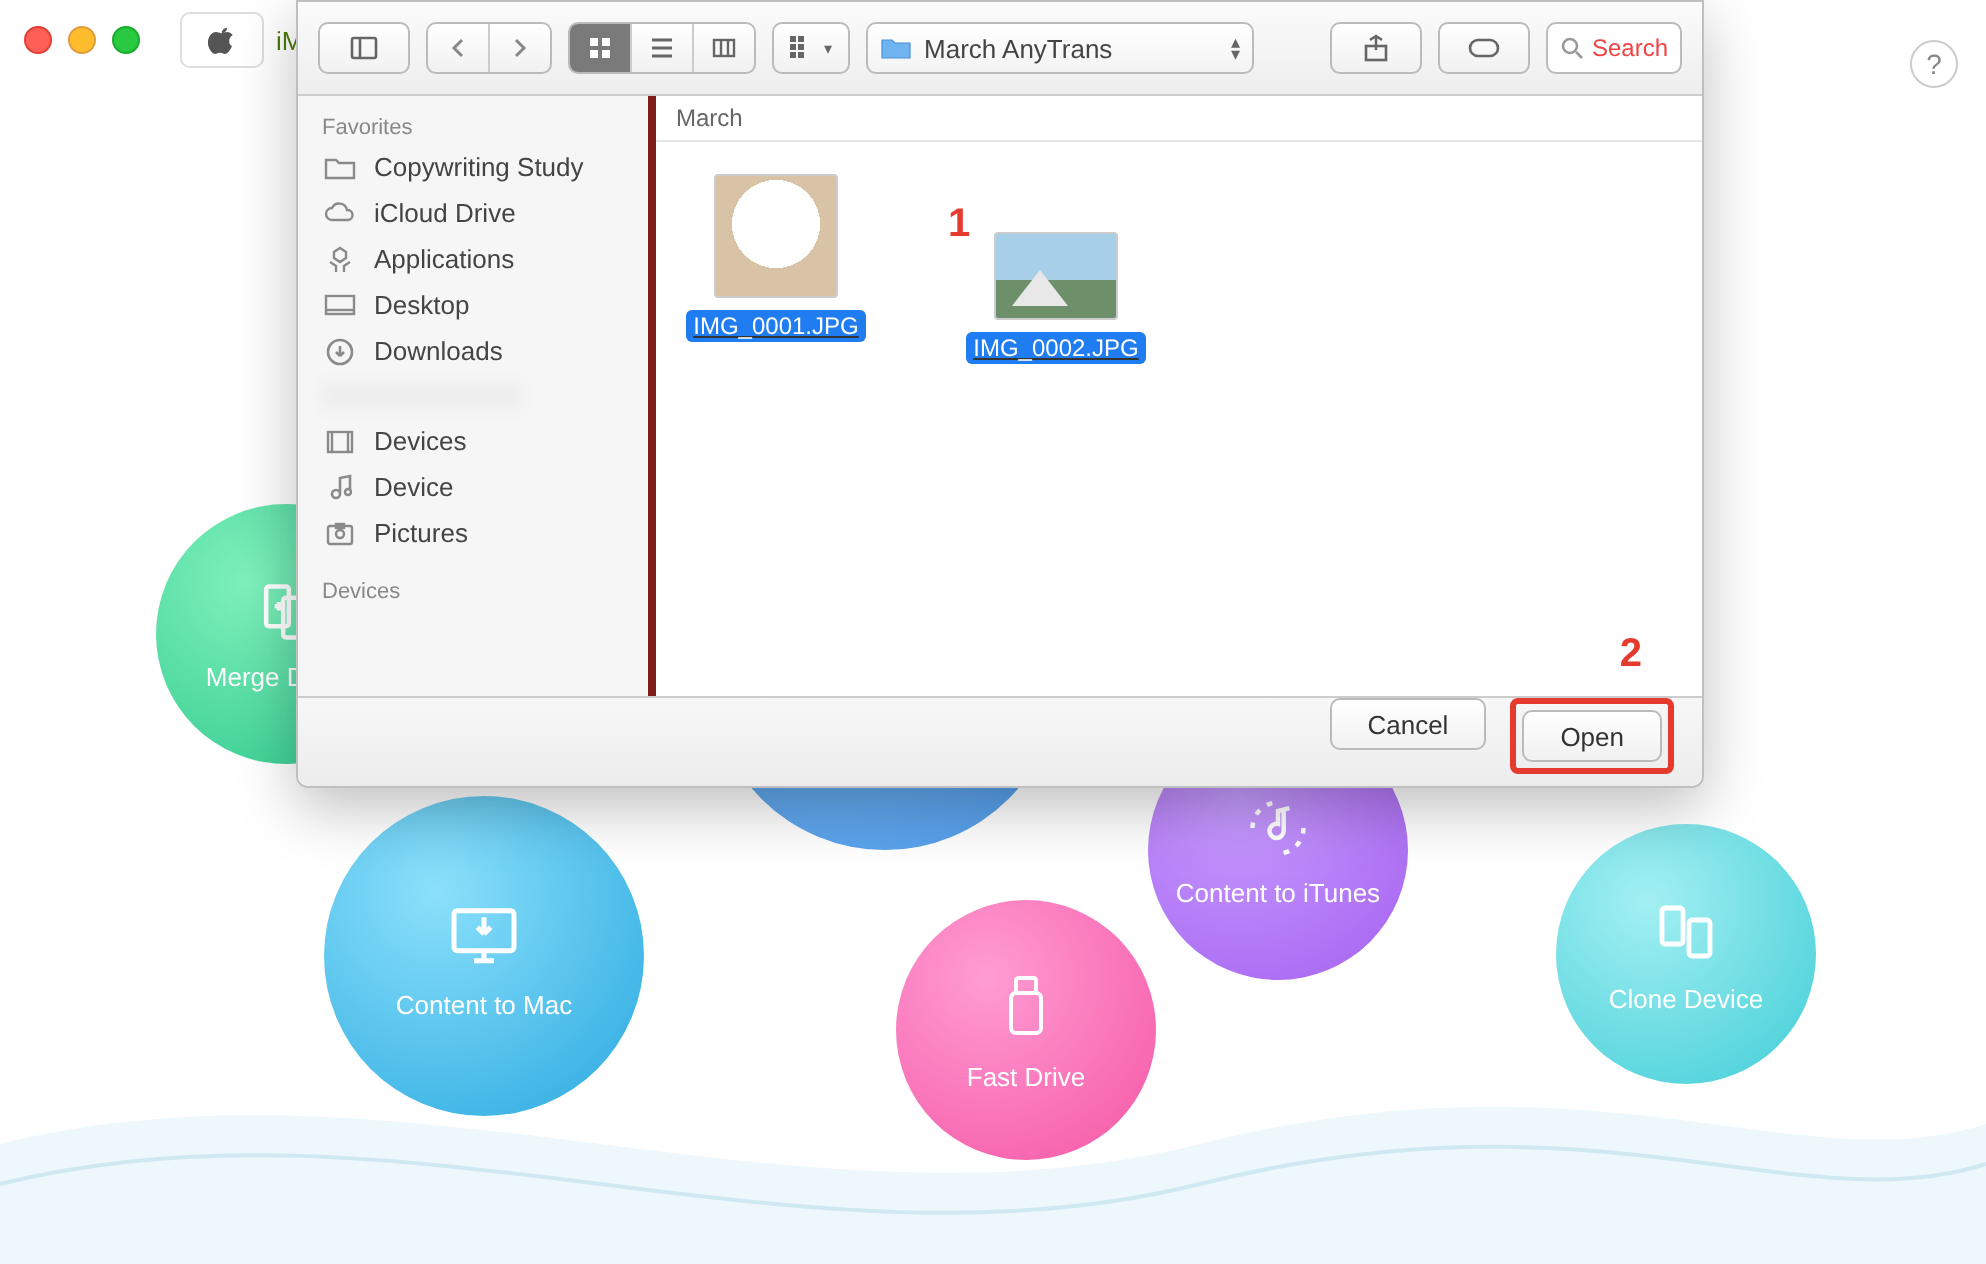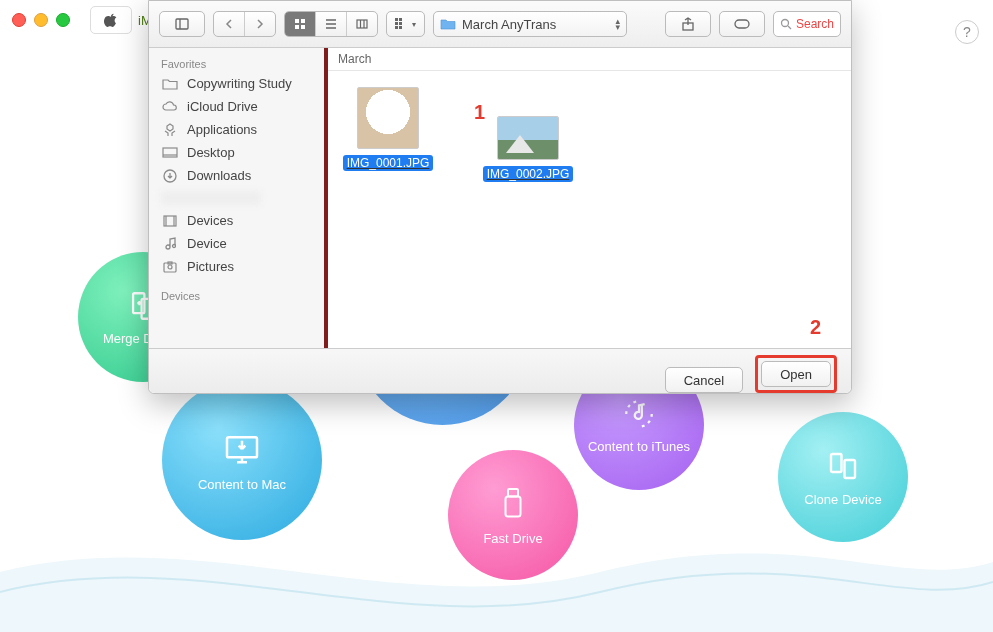--- a/index.html
+++ b/index.html
@@ -41,21 +41,21 @@
   .thumb{width:62px;height:62px;border:1px solid #ccc;background:#eee;border-radius:2px;padding:4px;box-sizing:border-box;}
   .thumb.dog{background:
      radial-gradient(circle at 50% 40%,#fff 0 22px,transparent 22px),
      linear-gradient(#d9c3a6,#d9c3a6);
   }
   .thumb.mountain{position:relative;overflow:hidden;}
   .thumb.mountain::before{content:"";position:absolute;inset:0;background:linear-gradient(#a7cfe8 0 55%,#6d8f6a 55% 100%);}
   .thumb.mountain::after{content:"";position:absolute;left:8px;top:18px;width:0;height:0;border-left:14px solid transparent;border-right:14px solid transparent;border-bottom:18px solid #e8e8e8;}
   .fname{margin-top:6px;font-size:12px;background:#1f7df1;color:#fff;padding:1px 4px;border-radius:3px;white-space:nowrap;}
   .annot{position:absolute;color:#e43b2e;font-weight:bold;font-size:20px;}
-  .dlg-footer{height:44px;background:linear-gradient(#f7f7f7,#ececec);border-top:1px solid #ccc;display:flex;align-items:flex-end;justify-content:flex-end;padding:0 14px;gap:12px;border-radius:0 0 6px 6px;}
+  .dlg-footer{height:44px;background:linear-gradient(#f7f7f7,#ececec);border-top:1px solid #ccc;display:flex;align-items:flex-start;justify-content:flex-end;padding:0 14px;gap:12px;border-radius:0 0 6px 6px;}
   .btn{height:24px;padding:0 18px;border:1px solid #bbb;border-radius:5px;background:linear-gradient(#fff,#f1f1f1);font-size:13px;color:#333;display:flex;align-items:center;}
   .open-highlight{border:3px solid #e43b2e;border-radius:4px;padding:3px;}
   .wave{position:absolute;left:0;right:0;bottom:0;height:120px;pointer-events:none;}
   svg{display:block;}
 </style>
 </head>
 <body>
 
 <div class="window-chrome">
   <div class="traffic">
@@ -78,21 +78,21 @@
   <div class="circle" style="left:78px;top:252px;width:130px;height:130px;background:radial-gradient(circle at 35% 30%,#7ff0bc,#2ec98c);">
     <span class="ic">
       <svg width="34" height="34" viewBox="0 0 24 24" fill="none" stroke="#fff" stroke-width="1.6">
           <rect x="5" y="3" width="8" height="14" rx="1"></rect>
           <rect x="11" y="7" width="8" height="14" rx="1"></rect>
           <path d="M8 10h3M9.5 8.5v3"></path>
         </svg>
     </span>
     <span>Merge Device</span>
   </div>
-  <div class="circle" style="left:162px;top:380px;width:160px;height:160px;background:radial-gradient(circle at 35% 30%,#8be0fb,#2aa9e0);text-align:right;">
+  <div class="circle" style="left:162px;top:398px;width:160px;height:160px;background:radial-gradient(circle at 35% 30%,#8be0fb,#2aa9e0);text-align:right;">
     <span class="ic">
       <svg width="40" height="40" viewBox="0 0 24 24" fill="none" stroke="#fff" stroke-width="1.5">
           <rect x="3" y="5" width="18" height="12" rx="1"></rect>
           <path d="M9 20h6M12 17v3"></path>
           <path d="M12 7v5m0 0l-2-2m2 2l2-2"></path>
         </svg>
     </span>
     <span>Content to Mac</span>
   </div>
   <div class="circle" style="left:448px;top:450px;width:130px;height:130px;background:radial-gradient(circle at 35% 30%,#ff9cd4,#f556a4);">

